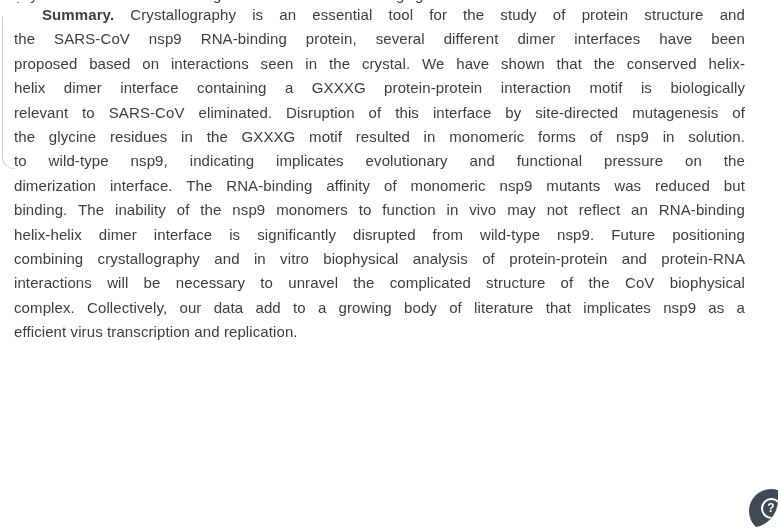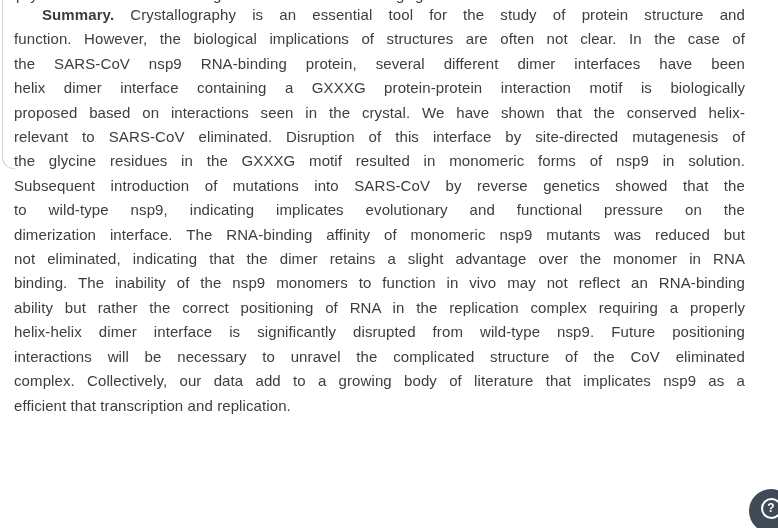--- a/index.html
+++ b/index.html
@@ -7,20 +7,21 @@
     padding: 0;
     background: #ffffff;
   }
   .canvas {
     position: relative;
     width: 778px;
     height: 528px;
     overflow: hidden;
     background: #ffffff;
     font-family: "Liberation Sans", sans-serif;
+    border-radius: 28px;
   }
 
   
   .panel-corner {
     position: absolute;
     left: 2px;
     top: -14px;
     width: 12px;
     height: 182px;
     border-left: 1px solid #cfcfcf;
@@ -104,36 +105,33 @@
 
   <div class="clipped-top">
     <span class="frag f1">py</span>
     <span class="frag f2">g</span>
     <span class="frag f3">g</span>
     <span class="frag f4">g</span>
   </div>
 
   <div class="paragraph" id="summary-paragraph">
       <div class="line first"><span class="lead">Summary.</span> Crystallography is an essential tool for the study of protein structure and</div>
-      <div class="line">function. However, the biological implications of structures are often not clear. In the case of</div>
       <div class="line">the SARS-CoV nsp9 RNA-binding protein, several different dimer interfaces have been</div>
+      <div class="line">proposed based on interactions seen in the crystal. We have shown that the conserved helix-</div>
       <div class="line">helix dimer interface containing a GXXXG protein-protein interaction motif is biologically</div>
-      <div class="line">proposed based on interactions seen in the crystal. We have shown that the conserved helix-</div>
       <div class="line">relevant to SARS-CoV eliminated. Disruption of this interface by site-directed mutagenesis of</div>
       <div class="line">the glycine residues in the GXXXG motif resulted in monomeric forms of nsp9 in solution.</div>
-      <div class="line">Subsequent introduction of mutations into SARS-CoV by reverse genetics showed that the</div>
       <div class="line">to wild-type nsp9, indicating implicates evolutionary and functional pressure on the</div>
       <div class="line">dimerization interface. The RNA-binding affinity of monomeric nsp9 mutants was reduced but</div>
-      <div class="line">not eliminated, indicating that the dimer retains a slight advantage over the monomer in RNA</div>
       <div class="line">binding. The inability of the nsp9 monomers to function in vivo may not reflect an RNA-binding</div>
-      <div class="line">ability but rather the correct positioning of RNA in the replication complex requiring a properly</div>
       <div class="line">helix-helix dimer interface is significantly disrupted from wild-type nsp9. Future positioning</div>
-      <div class="line">interactions will be necessary to unravel the complicated structure of the CoV eliminated</div>
+      <div class="line">combining crystallography and in vitro biophysical analysis of protein-protein and protein-RNA</div>
+      <div class="line">interactions will be necessary to unravel the complicated structure of the CoV biophysical</div>
       <div class="line">complex. Collectively, our data add to a growing body of literature that implicates nsp9 as a</div>
-      <div class="line last">efficient that transcription and replication.</div>
+      <div class="line last">efficient virus transcription and replication.</div>
     </div>
 
   <div class="help-btn">
     <div class="help-ring">
       <span>?</span>
     </div>
   </div>
 
 </div>
 

